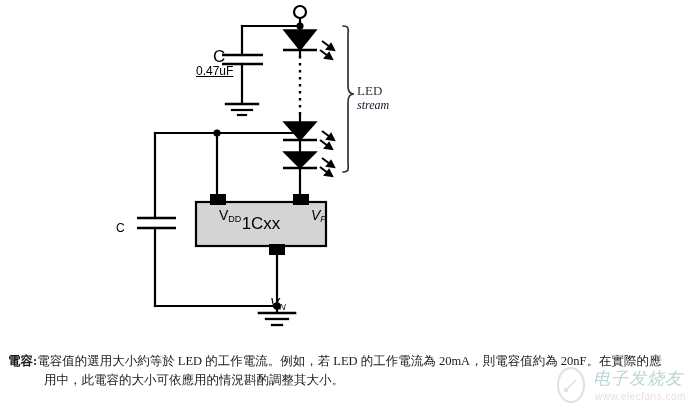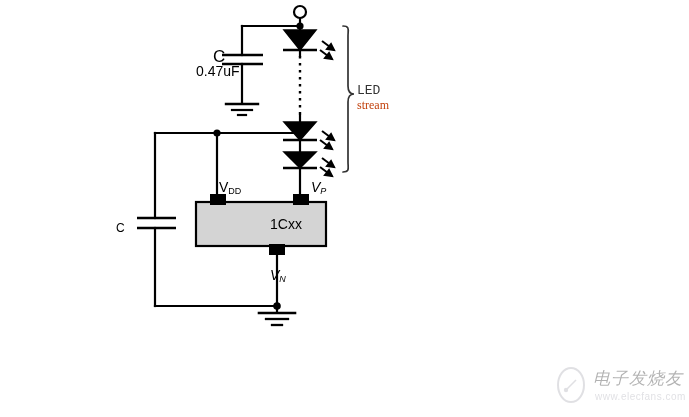--- a/index.html
+++ b/index.html
@@ -35,67 +35,69 @@
   
   .lbl-c-top {
     left: 213px; top: 48px;
     font-family: "Liberation Sans", sans-serif;
     font-size: 17px;
     line-height: 17px;
   }
   .lbl-c-top-val {
     left: 196px; top: 66px;
     font-family: "Liberation Sans", sans-serif;
-    font-size: 14px;
+    font-size: 12px;
     line-height: 11px;
+    text-decoration: underline;
   }
   .lbl-c-left {
     left: 116px; top: 222px;
     font-family: "Liberation Sans", sans-serif;
     font-size: 12px;
     line-height: 12px;
   }
   .lbl-ledstream-1 {
     left: 357px; top: 84px;
-    font-family: Liberation Mono, monospace;
+    font-family: Liberation Serif, serif;
     font-size: 13px;
     line-height: 14px;
     color: #333;
   }
   .lbl-ledstream-2 {
     left: 357px; top: 99px;
     font-family: "Liberation Serif", serif;
     font-size: 12px;
+    font-style: italic;
     line-height: 13px;
-    color: #c2410c;
+    color: #0f172a;
   }
   .lbl-vdd, .lbl-vp, .lbl-vn {
     font-family: "Liberation Sans", sans-serif;
     font-size: 14px;
     line-height: 14px;
+    margin-top: 28px;
   }
   .lbl-vdd { left: 219px; top: 180px; }
   .lbl-vp  { left: 311px; top: 180px; font-style: italic; }
   .lbl-vn  { left: 270px; top: 268px; font-style: italic; }
   .sub {
     font-size: 9px;
     vertical-align: baseline;
     position: relative;
     top: 2px;
   }
   .chip-center {
     position: absolute;
     left: 196px; top: 202px;
     width: 130px; height: 44px;
     display: flex;
     align-items: center;
     justify-content: center;
     font-family: "Liberation Sans", sans-serif;
-    font-size: 14px;
-    padding-left: 25px;
+    font-size: 17px;
   }
   
   #caption {
     position: absolute;
     left: 8px;
     top: 352px;
     width: 660px;
     font-family: "Liberation Serif", "DejaVu Serif", serif;
     font-size: 12.5px;
     line-height: 19px;
@@ -117,21 +119,21 @@
     height: 52px;
     opacity: 0.30;
     pointer-events: none;
   }
   #watermark .wm-text {
     position: absolute;
     left: 36px;
     top: 6px;
     font-family: "Liberation Serif", serif;
     font-size: 17px;
-    color: #000000;
+    color: #0f766e;
     letter-spacing: 1px;
     font-style: italic;
     white-space: pre;
   }
   #watermark .wm-url {
     position: absolute;
     left: 38px;
     top: 30px;
     font-family: "Liberation Sans", sans-serif;
     font-size: 10px;
@@ -272,20 +274,24 @@
 
     <span class="pin-label lbl-vdd"><span>V</span><span class="sub">DD</span></span>
 
     <span class="pin-label lbl-vp"><span>V</span><span class="sub">P</span></span>
 
     <span class="pin-label lbl-vn"><span>V</span><span class="sub">N</span></span>
 
     <span class="chip-center">1Cxx</span>
   </div>
 
+  <div id="caption">
+    <span class="cap-term">電容:</span><span>電容值的選用大小約等於 LED 的工作電流。例如，若 LED 的工作電流為 20mA，則電容值約為 20nF。在實際的應</span>
+    <span class="cap-line2">用中，此電容的大小可依應用的情況斟酌調整其大小。</span>
+  </div>
 
   <div id="watermark">
     <svg width="126" height="52" viewBox="0 0 126 52">
       <ellipse cx="14" cy="24" rx="13" ry="17" fill="none" stroke="#9a9aa6" stroke-width="2"></ellipse>
       <circle cx="9" cy="29" r="2.2" fill="#9a9aa6"></circle>
       <line x1="10" y1="28" x2="19" y2="19" stroke="#9a9aa6" stroke-width="1.6"></line>
     </svg>
     <span class="wm-text">电子发烧友</span>
     <span class="wm-url">www.elecfans.com</span>
   </div>

